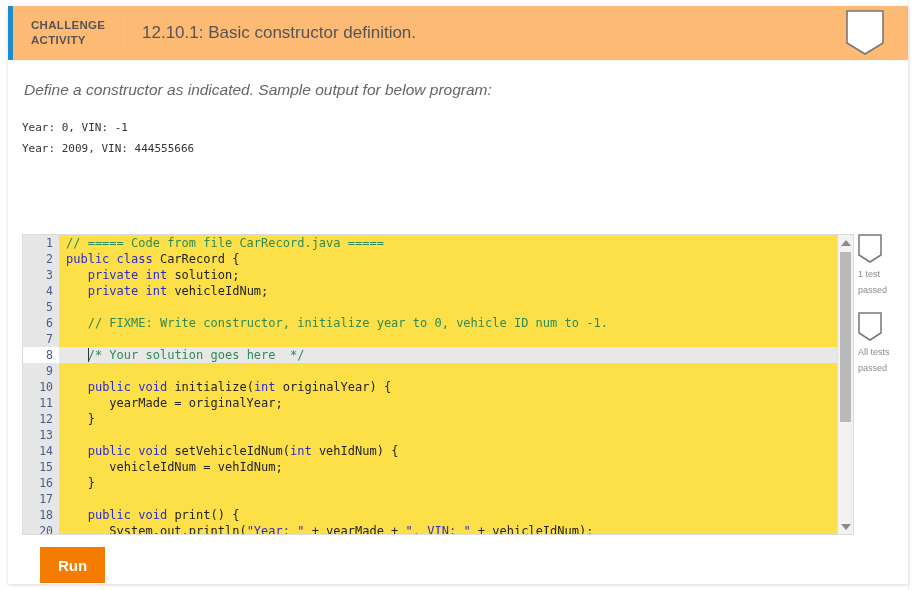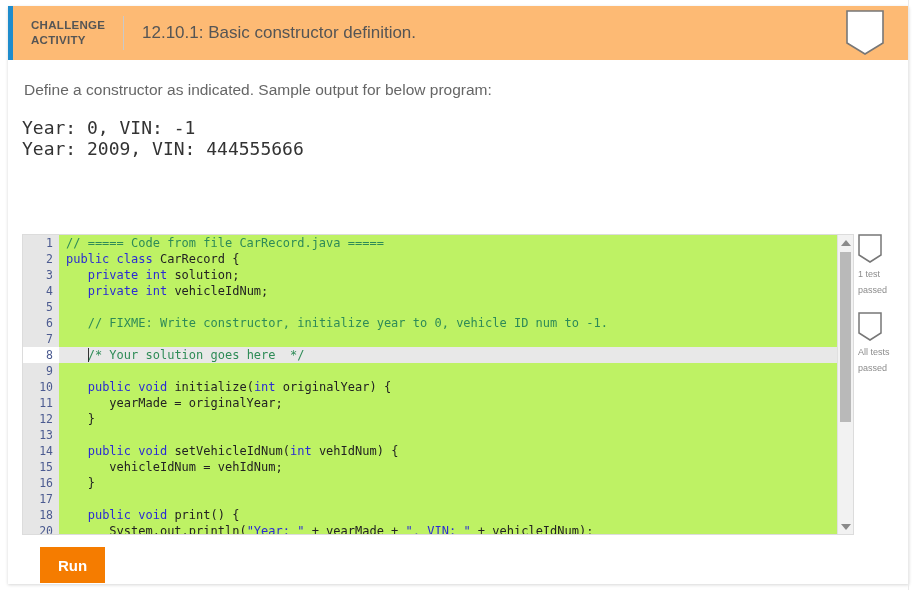--- a/index.html
+++ b/index.html
@@ -87,28 +87,29 @@
     background: #ffffff;
   }
 
   #prompt-text {
     position: absolute;
     left: 16px;
     top: 21px;
     font-size: 15.5px;
     color: #666666;
     white-space: nowrap;
+    font-style: italic;
   }
 
   #sample-output {
     position: absolute;
     left: 14px;
     top: 57px;
     font-family: "DejaVu Sans Mono", "Liberation Mono", monospace;
-    font-size: 18px;
+    font-size: 11px;
     line-height: 21px;
     color: #333333;
     white-space: pre;
   }
 
   
   #code-editor {
     position: absolute;
     left: 14px;
     top: 174px;
@@ -145,21 +146,21 @@
     background: #e6e6e6;
     color: #4b5a90;
     font-size: 11.5px;
     user-select: none;
   }
   .src {
     flex: 1 1 auto;
     padding-left: 7px;
     white-space: pre;
     color: #222222;
-    background: #bef264;
+    background: #fde047;
     position: relative;
   }
   .kw  { color: #2b2bd4; }
   .cmt { color: #2e8b57; }
   .str { color: #2b2bd4; }
   .cursor {
     position: absolute;
     width: 1px;
     height: 14px;
     top: 1px;

